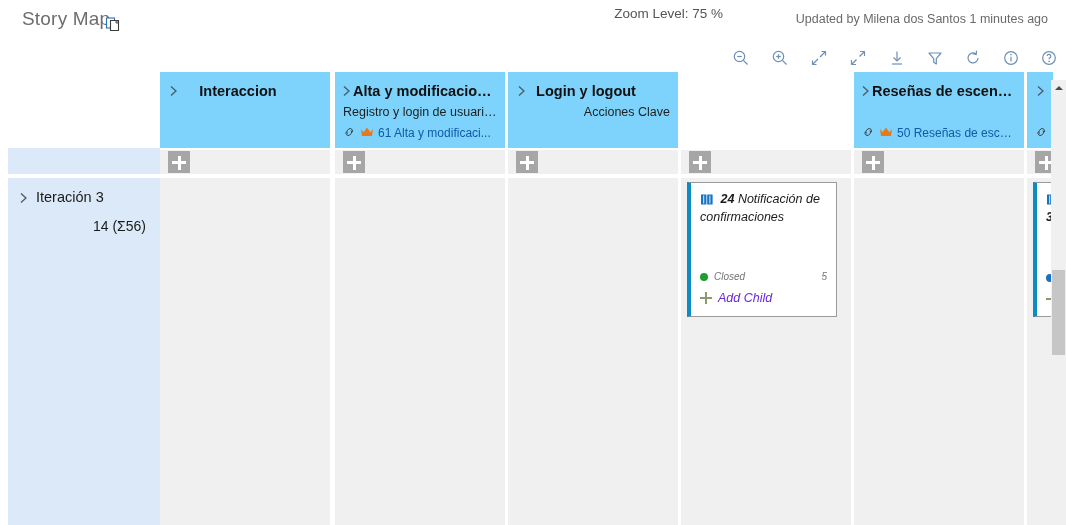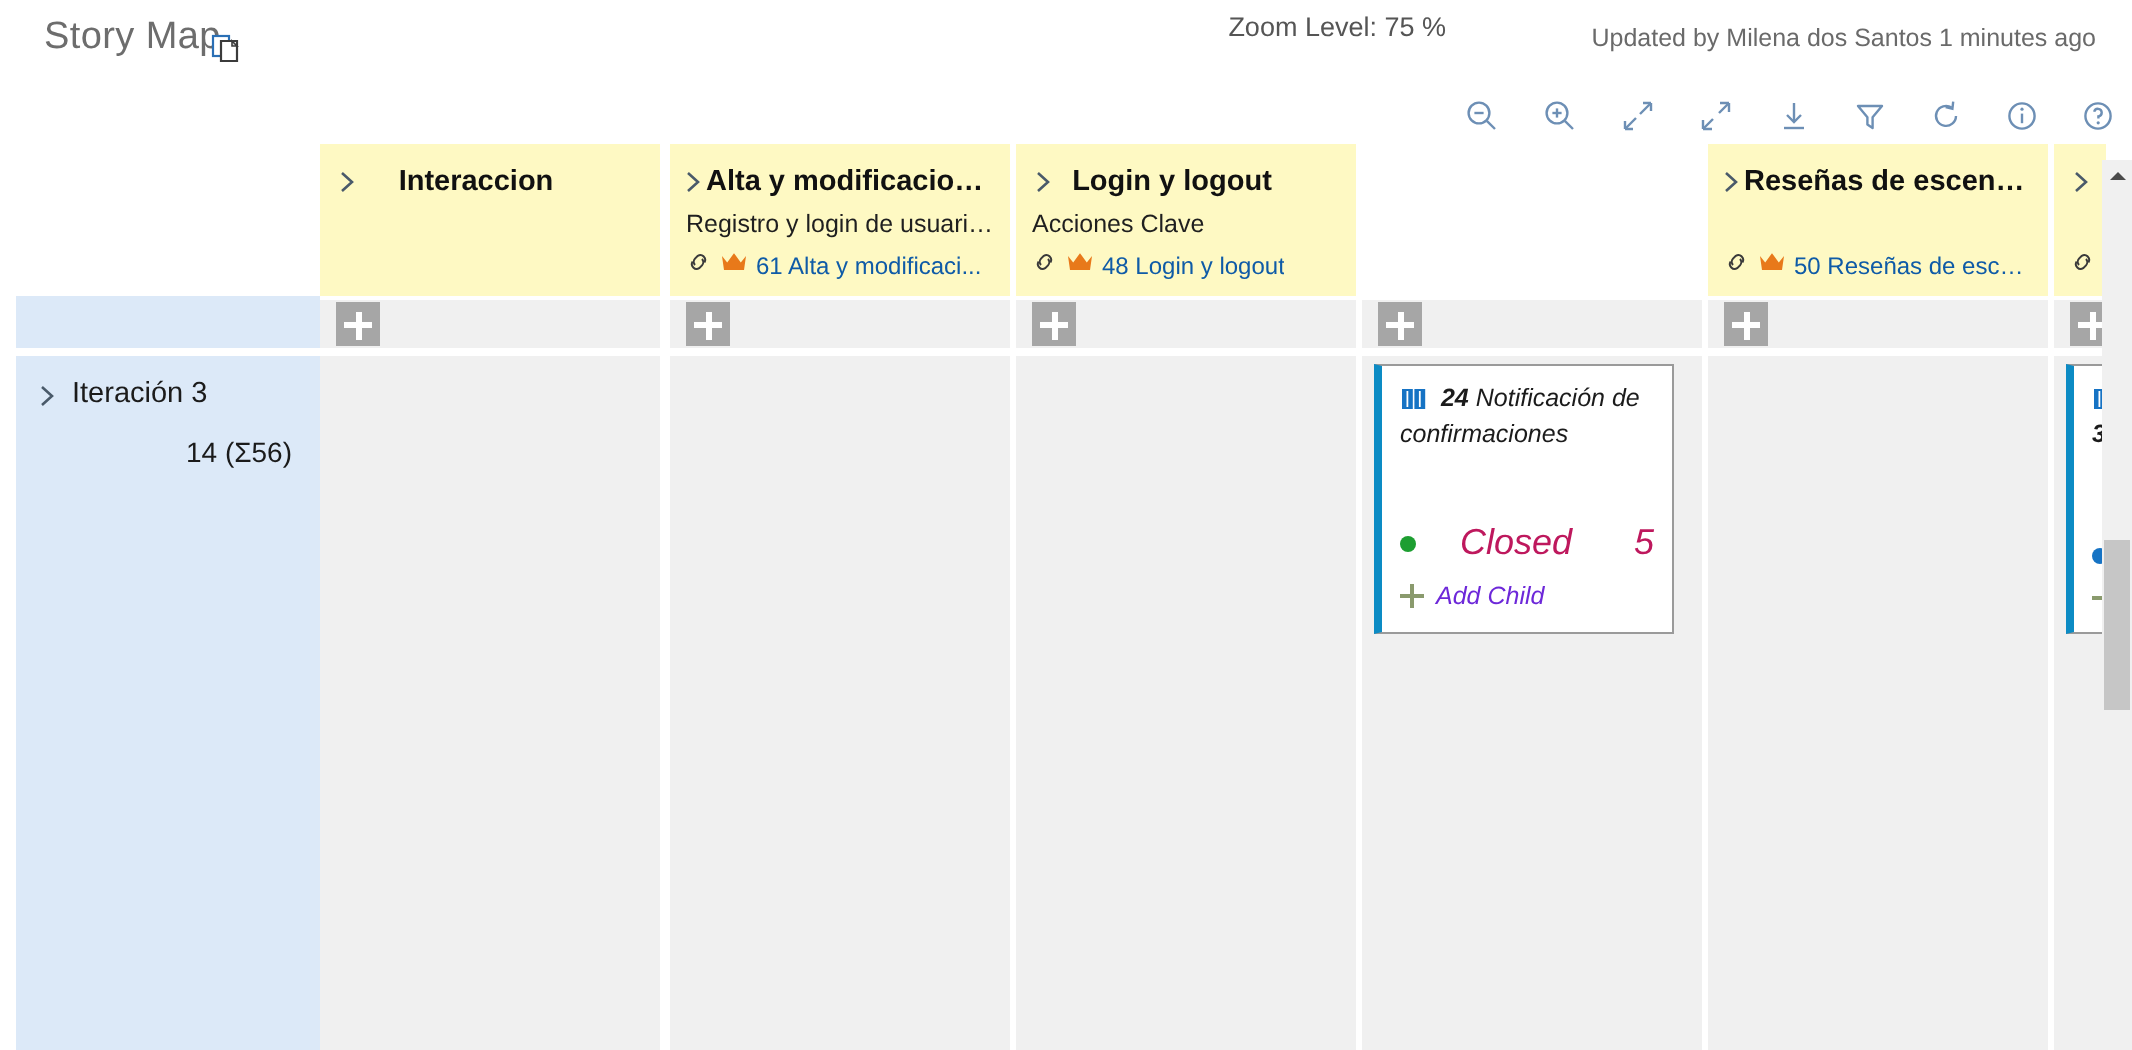--- a/index.html
+++ b/index.html
@@ -131,22 +131,23 @@
   .col {
     position: absolute;
     top: 0;
     height: 453px;
   }
   .col-header {
     position: absolute;
     left: 0; top: 0;
     right: 0;
     height: 76px;
-    background: #fef9c3;
+    background: #7dd3fc;
     overflow: hidden;
+    text-align: right;
   }
   .col-header.centered .col-title-row {
     justify-content: center;
   }
   .col-title-row {
     display: flex;
     align-items: center;
     padding: 11px 6px 0 6px;
   }
   .col-title-row .chev {
@@ -258,23 +259,22 @@
   .card-id {
     font-weight: bold;
     color: #1b1b1b;
   }
   .card-status {
     position: absolute;
     left: 9px; bottom: 34px;
     right: 9px;
     display: flex;
     align-items: center;
-    font-size: 18px;
-    color: #be185d;
-    gap: 16px;
+    font-size: 10px;
+    color: #737373;
   }
   .status-dot {
     width: 8px; height: 8px;
     border-radius: 50%;
     background: #1d9e31;
     margin-right: 6px;
     flex: 0 0 auto;
   }
   .status-dot.blue { background: #1673c4; }
   .status-count { margin-left: auto; }
@@ -484,34 +484,20 @@
         <div class="col-header centered">
           <span class="chev">
             <svg width="12" height="14" viewBox="0 0 12 14">
               <path d="M3 2.5 L8 7 L3 11.5" fill="none" stroke="#4a5a6a" stroke-width="1.3"></path>
             </svg>
           </span>
           <div class="col-title-row">
             <span class="col-title">Login y logout</span>
           </div>
           <div class="col-sub">Acciones Clave</div>
-          <div class="col-link-row">
-            <span class="link-icon">
-              <svg width="13" height="12" viewBox="0 0 13 12">
-                <path d="M4.5 7.5 a2.4 2.4 0 0 1 0 -3.2 l1.4 -1.4 a2.4 2.4 0 0 1 3.3 3.3" fill="none" stroke="#3a3a3a" stroke-width="1"></path>
-                <path d="M8 4.5 a2.4 2.4 0 0 1 0 3.2 l-1.4 1.4 a2.4 2.4 0 0 1 -3.3 -3.3" fill="none" stroke="#3a3a3a" stroke-width="1"></path>
-              </svg>
-            </span>
-            <span class="crown-icon">
-              <svg width="14" height="12" viewBox="0 0 14 12">
-                <path d="M1 3 L3.6 6.2 L7 1.6 L10.4 6.2 L13 3 L12 10 L2 10 Z" fill="#e8791a"></path>
-              </svg>
-            </span>
-            <span class="col-link-text">48 Login y logout</span>
-          </div>
         </div>
         <div class="col-addrow">
           <div class="add-btn">
             <span class="plus-h"></span>
               <span class="plus-v"></span>
           </div>
         </div>
         <div class="col-body"></div>
       </div>
 

